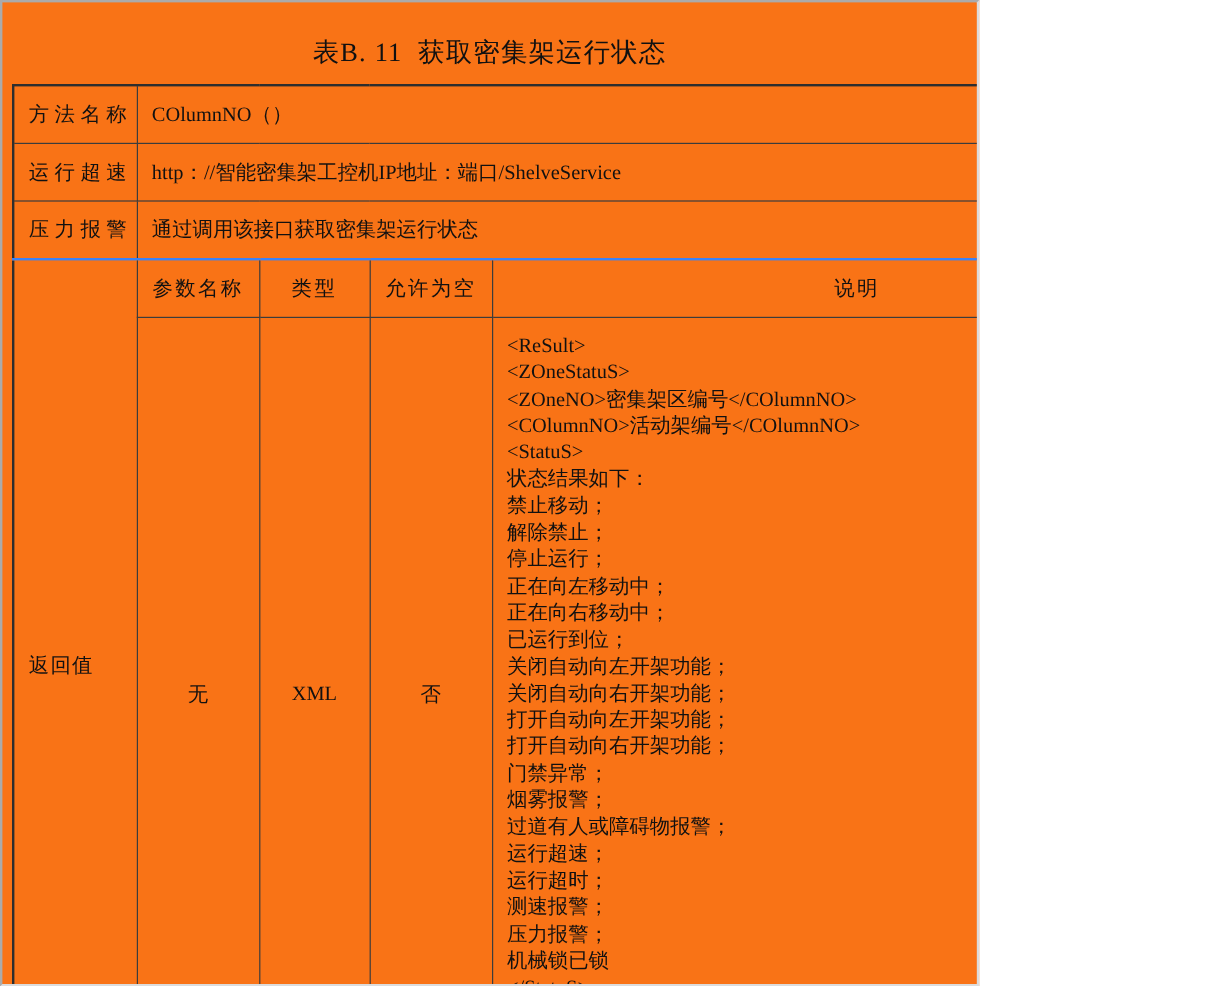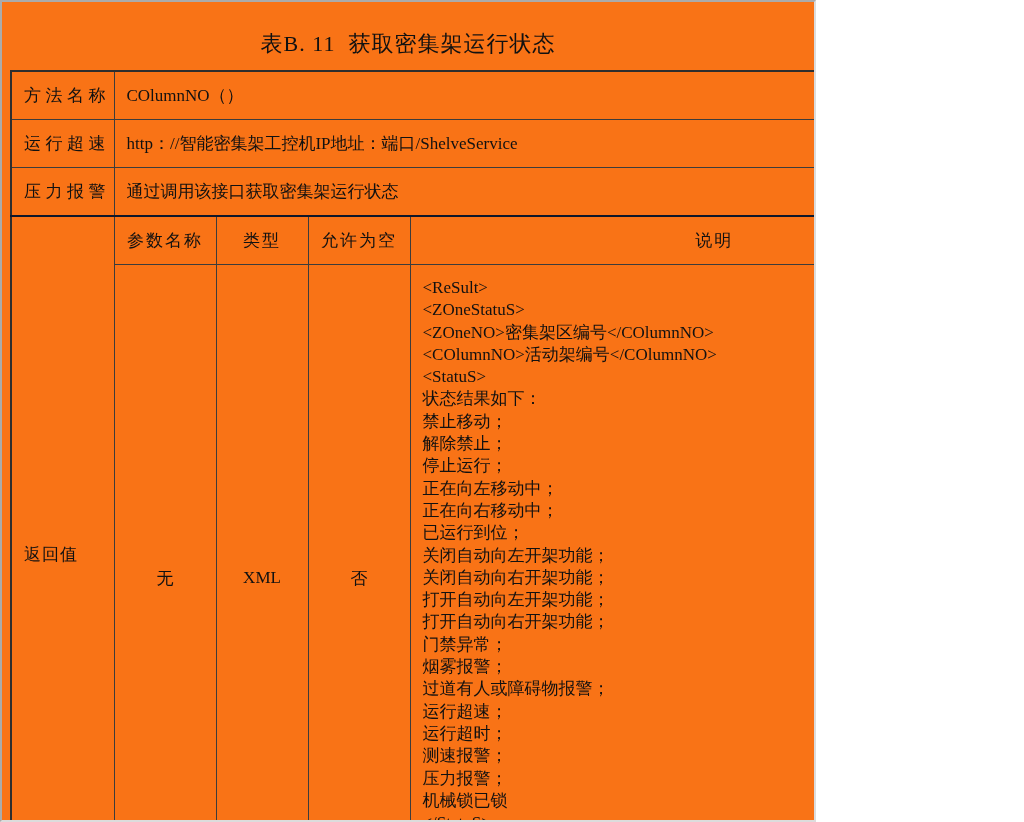--- a/index.html
+++ b/index.html
@@ -39,21 +39,21 @@
   }
   .doc-table td {
     border: 1px solid #3c3c3c;
     font-size: 17px;
     padding: 12px;
     overflow: hidden;
     vertical-align: middle;
   }
   .r-sm  { height: 34px; }
   .r-hdr { height: 35px; }
-  .r-hdr td { border-top: 2px solid #0f172a; }
+  .r-hdr td { border-top: 2px solid #3b82f6; }
   .lbl { padding-left: 6px; letter-spacing: 4.5px; white-space: nowrap; }
   .val { padding-left: 7px; white-space: nowrap; }
   .ret { text-align: left; letter-spacing: 1px; }
   .hc  { text-align: center; letter-spacing: 2px; }
   .cc  { text-align: center; }
   .xml {
     vertical-align: top;
     padding: 3px 6px 0 6px;
     line-height: 22.3px;
     white-space: pre-line;

